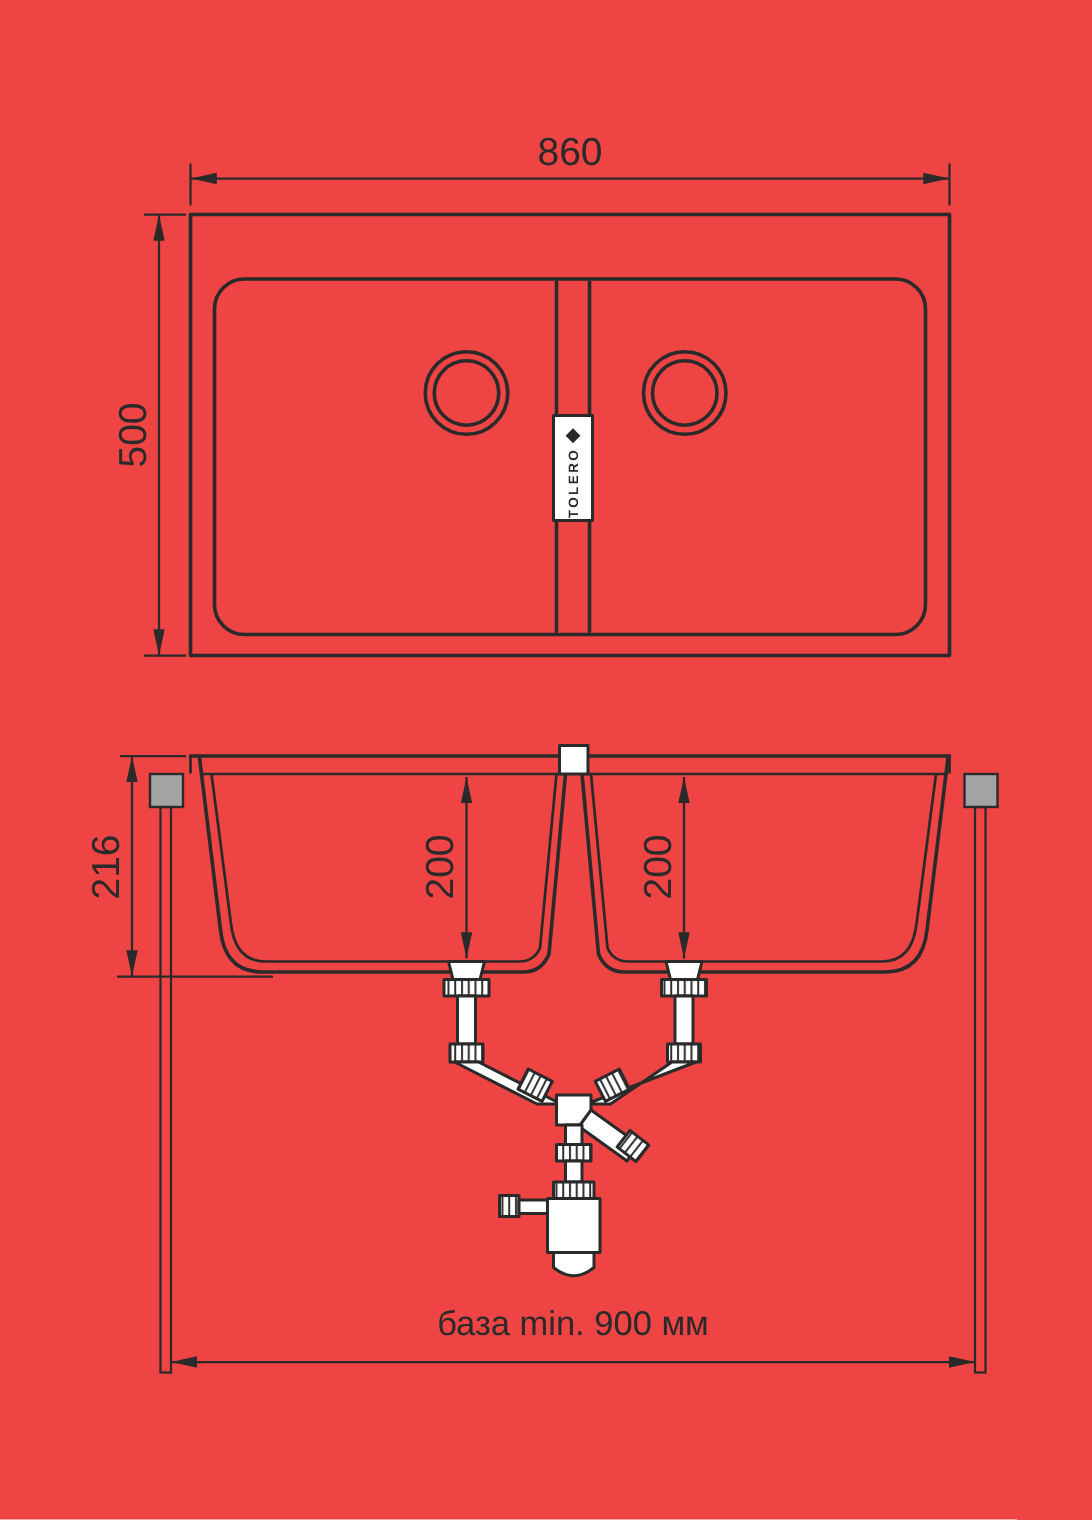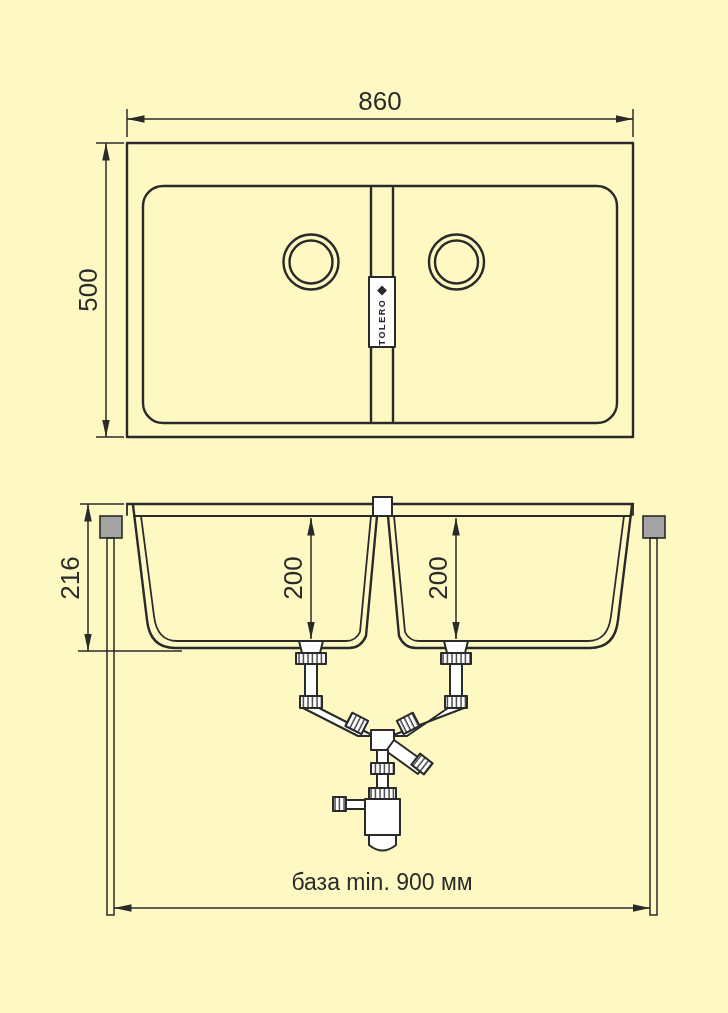--- a/index.html
+++ b/index.html
@@ -1,17 +1,17 @@
 <!DOCTYPE html>
 <html><head>
 <meta charset="utf-8">
 <style>
   html,body{margin:0;padding:0;background:#ffffff;}
   .page{
-    width:728px;height:1013px;position:relative;background:#fef9c3;
+    width:728px;height:1013px;position:relative;background:#ef4444;
     font-family:"Liberation Sans","DejaVu Sans",sans-serif;
     overflow:hidden;
   }
   svg{display:block;}
   .ol{fill:none;stroke:#2a2a2a;stroke-width:2.4;stroke-linejoin:round;stroke-linecap:round;}
   .ol-thin{fill:none;stroke:#2a2a2a;stroke-width:1.8;stroke-linejoin:round;stroke-linecap:round;}
   .dim{fill:none;stroke:#2a2a2a;stroke-width:1.5;}
   .white{fill:#ffffff;stroke:#2a2a2a;stroke-width:2;stroke-linejoin:round;}
   .hatched{fill:url(#ribs);stroke:#2a2a2a;stroke-width:2;stroke-linejoin:round;}
   .support{fill:#a3a3a3;stroke:#2a2a2a;stroke-width:1.6;}

